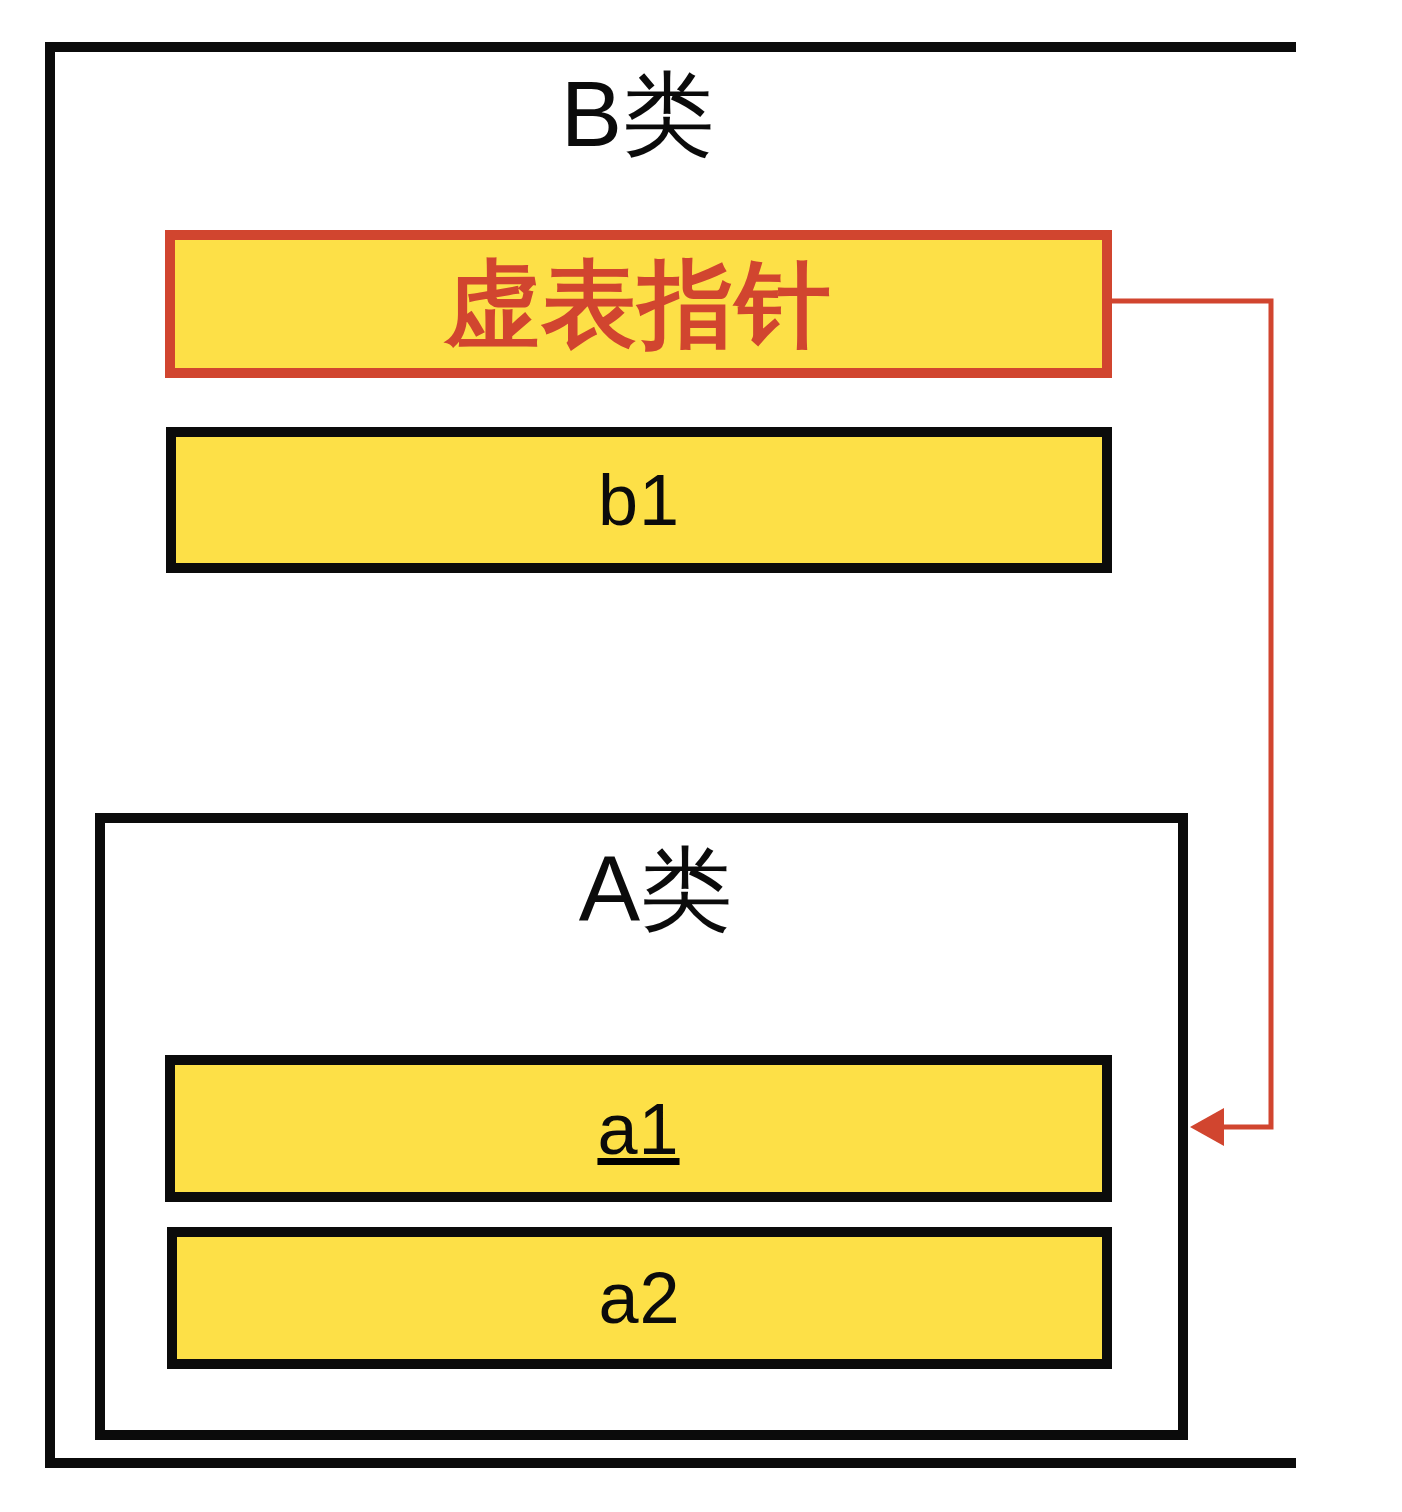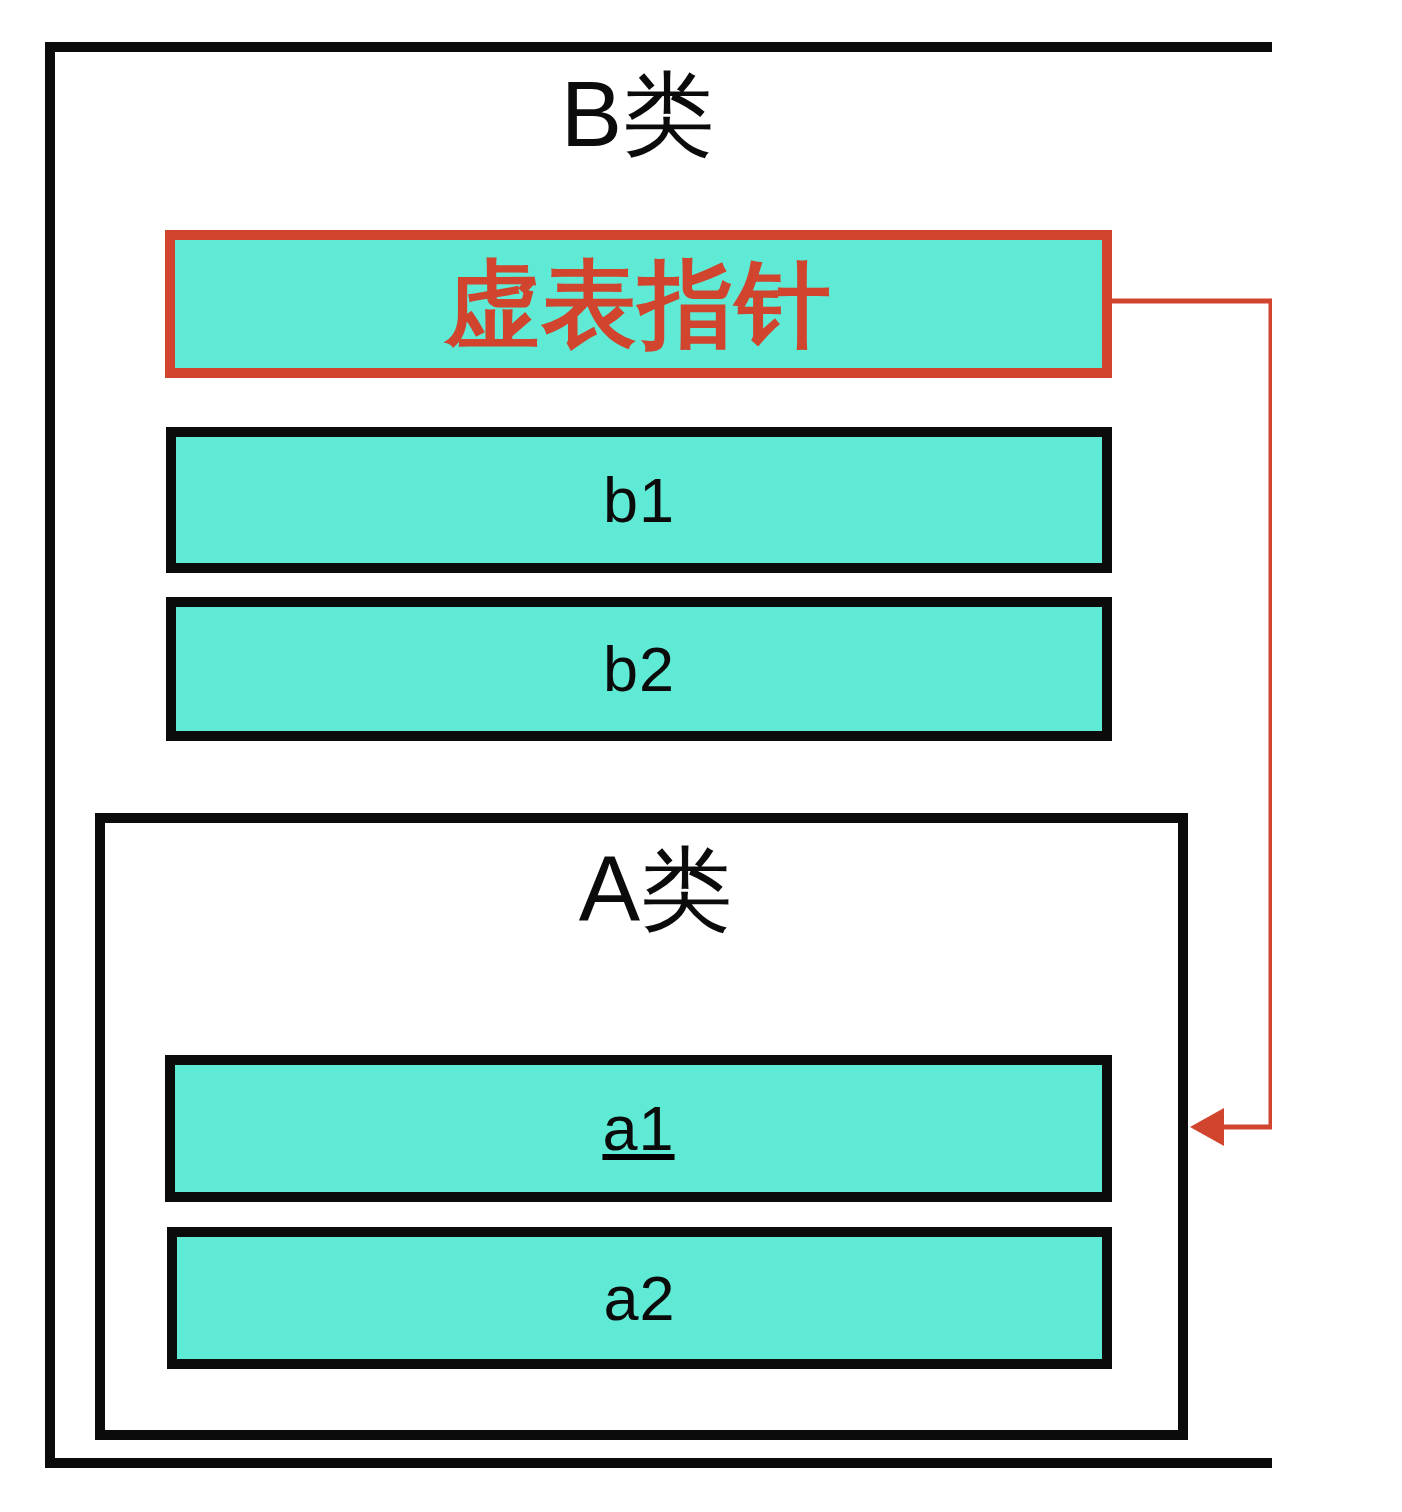--- a/index.html
+++ b/index.html
@@ -11,25 +11,26 @@
     padding: 0;
     background: #ffffff;
     font-family: "Liberation Sans", "DejaVu Sans", sans-serif;
   }
   .canvas {
     position: relative;
     width: 1272px;
     height: 1512px;
     background: #ffffff;
     overflow: hidden;
+    padding-left: 24px;
   }
   .box {
     position: absolute;
     box-sizing: border-box;
-    background: #5eead4;
+    background: #fde047;
   }
   .black-border { border: 10px solid var(--ink); }
   .red-border   { border: 10px solid var(--accent); }
 
   .outer-box {
     left: 45px; top: 42px;
     width: 1285px; height: 1426px;
     background: transparent;
   }
   .a-box {
@@ -45,21 +46,21 @@
   .b2-box { left: 166px; top: 597px; width: 946px; height: 144px; }
   .a1-box { left: 165px; top: 1055px; width: 947px; height: 147px; text-decoration: underline; }
   .a2-box { left: 167px; top: 1227px; width: 945px; height: 142px; }
 
   .member-box {
     display: flex;
     align-items: center;
     justify-content: center;
   }
   .member-label {
-    font-size: 63px;
+    font-size: 72px;
     line-height: 1;
     color: var(--ink);
     letter-spacing: 1px;
   }
   .vptr-label {
     font-size: 95px;
     line-height: 1;
     font-weight: 600;
     color: var(--accent);
     letter-spacing: 2px;
@@ -99,23 +100,20 @@
 
   <div class="class-title title-b">B类</div>
 
   <div class="box red-border vptr-box member-box">
     <span class="vptr-label">虚表指针</span>
   </div>
 
   <div class="box black-border b1-box member-box">
     <span class="member-label">b1</span>
   </div>
-  <div class="box black-border b2-box member-box">
-    <span class="member-label">b2</span>
-  </div>
 
   <div class="box black-border a-box"></div>
 
   <div class="class-title title-a">A类</div>
 
   <div class="box black-border a1-box member-box">
     <span class="member-label">a1</span>
   </div>
   <div class="box black-border a2-box member-box">
     <span class="member-label">a2</span>

